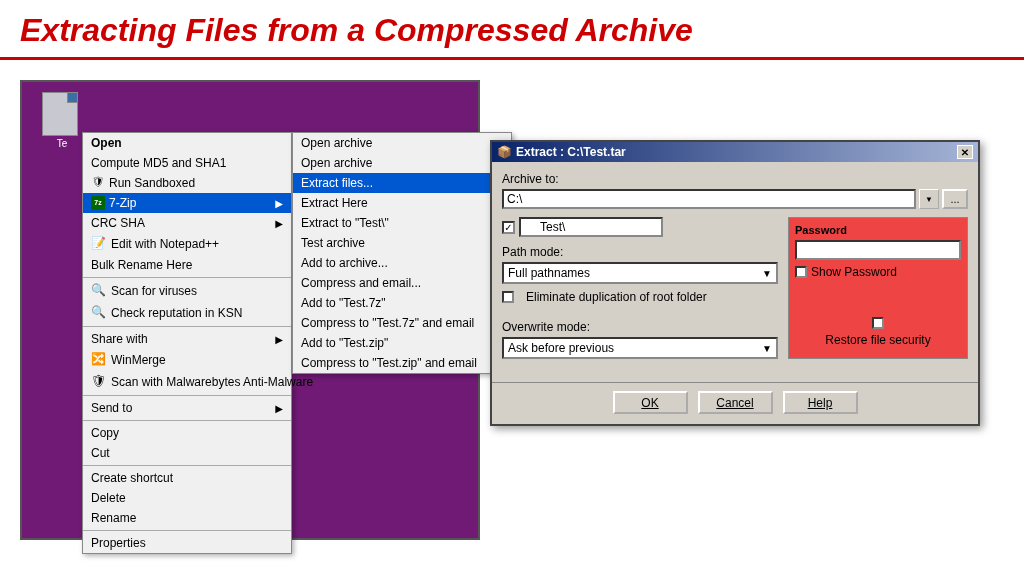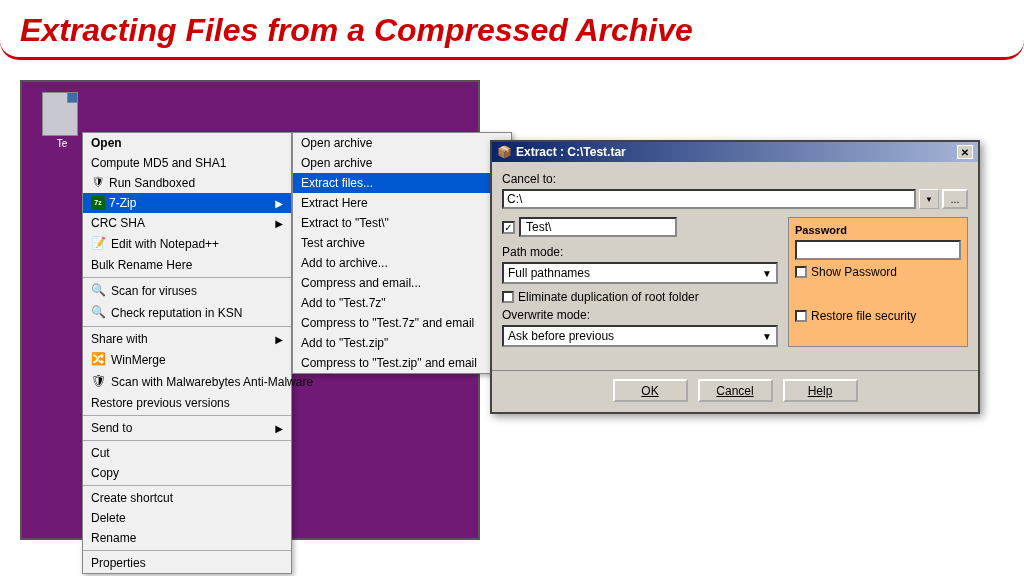--- a/index.html
+++ b/index.html
@@ -10,21 +10,20 @@
       font-family: Arial, sans-serif;
       overflow: hidden;
       position: relative;
     }
 
     
     #title-bar {
       background: #ffffff;
       padding: 12px 20px 8px 20px;
       border-bottom: 3px solid #cc0000;
-      border-radius: 19px;
     }
     #title-bar h1 {
       font-size: 32px;
       font-weight: 900;
       color: #cc0000;
       font-style: italic;
     }
 
     
     #main-content {
@@ -241,41 +240,41 @@
       height: 13px;
       border: 2px inset #888;
       background: white;
       display: flex;
       align-items: center;
       justify-content: center;
       font-size: 10px;
       cursor: pointer;
     }
     .folder-path-input {
-      width: 158px;
+      width: 144px;
       height: 20px;
       border: 2px inset #888;
       background: white;
-      padding: 1px 5px;
+      padding: 1px 19px;
       font-size: 12px;
     }
 
     .two-column {
       display: flex;
       gap: 10px;
       margin-bottom: 8px;
     }
     .left-col {
       flex: 1;
     }
     .right-col {
       width: 180px;
       border: 1px solid #888;
       padding: 6px;
-      background: #fdba74;
+      background: #ef4444;
     }
 
     .password-label {
       font-size: 11px;
       font-weight: bold;
       margin-bottom: 4px;
     }
     .password-input {
       width: 100%;
       height: 20px;
@@ -301,22 +300,22 @@
       cursor: pointer;
     }
     .select-arrow {
       margin-left: auto;
       font-size: 10px;
     }
 
     .elim-checkbox-row {
       display: flex;
       align-items: center;
-      gap: 4px;
-      margin-bottom: 4px;
+      gap: 12px;
+      margin-bottom: 16px;
       font-size: 12px;
     }
 
     .overwrite-section {
       margin-bottom: 0;
     }
 
     .restore-row {
       display: flex;
       align-items: center;
@@ -427,29 +426,28 @@
         <span class="menu-arrow">▶</span>
       </div>
       <div class="menu-item">
         <span class="menu-icon">🔀</span>
         WinMerge
       </div>
       <div class="menu-item">
         <span class="menu-icon">🛡</span>
         Scan with Malwarebytes Anti-Malware
       </div>
-      <div class="menu-item">Restore previous versions</div>
       <div class="menu-separator"></div>
       <div class="menu-item">
         Send to
         <span class="menu-arrow">▶</span>
       </div>
       <div class="menu-separator"></div>
+      <div class="menu-item">Copy</div>
       <div class="menu-item">Cut</div>
-      <div class="menu-item">Copy</div>
       <div class="menu-separator"></div>
       <div class="menu-item">Create shortcut</div>
       <div class="menu-item">Delete</div>
       <div class="menu-item">Rename</div>
       <div class="menu-separator"></div>
       <div class="menu-item">Properties</div>
     </div>
 
     <div id="submenu">
       <div class="submenu-item">Open archive</div>
@@ -472,21 +470,21 @@
     <div class="dialog-titlebar">
       <div class="dialog-title-left">
         <span>📦</span>
         <span>Extract : C:\Test.tar</span>
       </div>
       <div class="dialog-close-btn">✕</div>
     </div>
 
     <div class="dialog-body">
 
-      <div class="dialog-label">Cancel to:</div>
+      <div class="dialog-label">Archive to:</div>
       <div class="extract-to-row">
         <input class="extract-input" type="text" value="C:\" style="">
         <div class="extract-dropdown">▼</div>
         <div class="extract-browse">...</div>
       </div>
 
       <div class="two-column">
         <div class="left-col">
 
           <div class="checkbox-row">
@@ -519,21 +517,21 @@
 
         <div class="right-col">
           <div class="password-label">Password</div>
           <input class="password-input" type="password" value="" style="">
           <div class="checkbox-row">
             <div class="small-checkbox"></div>
             <span>Show Password</span>
           </div>
 
           
-          <div class="restore-row" style="margin-top: 30px;">
+          <div class="restore-row" style="margin-top: 38px; flex-direction: column;">
             <div class="small-checkbox"></div>
             <span>Restore file security</span>
           </div>
         </div>
 
       </div>
 
     </div>
 
     <div class="dialog-buttons">

